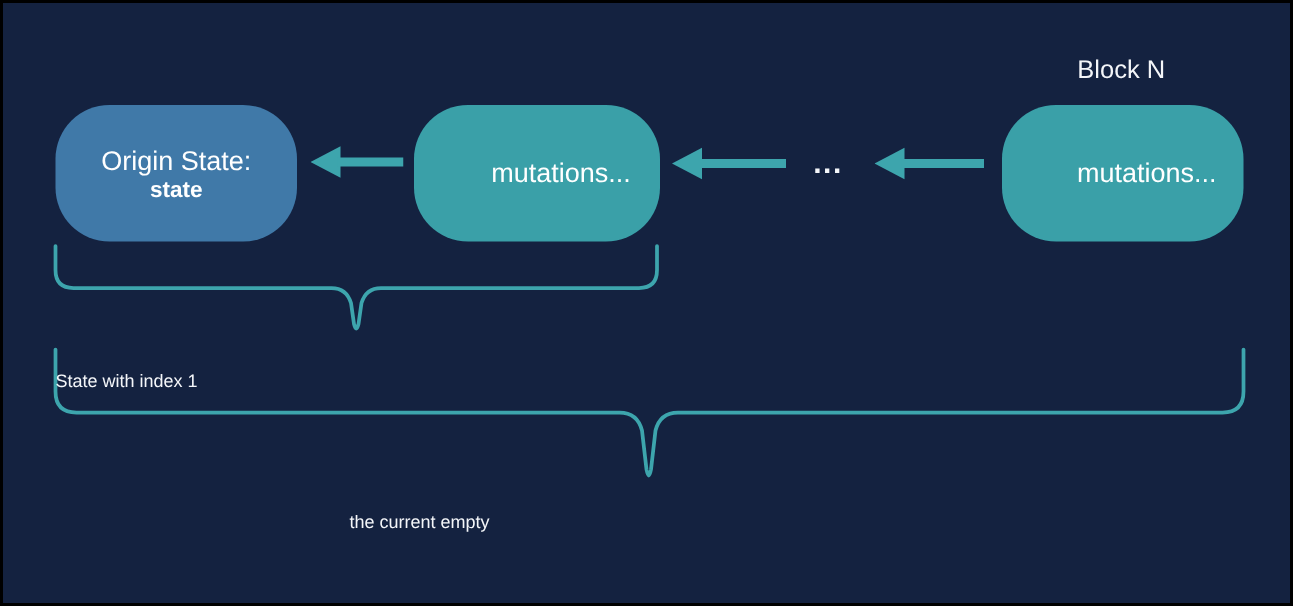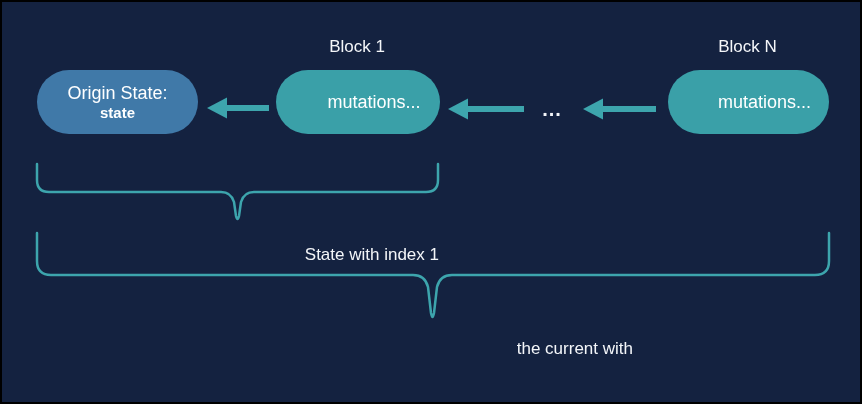--- a/index.html
+++ b/index.html
@@ -18,21 +18,21 @@
   .block-label {
     font-size: 17px;
     line-height: 22px;
     text-align: center;
     color: #f4f6f9;
   }
   #block1-label { left: 272px; top: 34px; width: 166px; }
   #blockN-label { left: 664px; top: 34px; width: 163px; }
   .pill {
     border-radius: 36px;
-    height: 64px;
+    height: 91px;
     top: 68px;
     display: flex;
     flex-direction: column;
     align-items: center;
     justify-content: center;
     text-align: center;
   }
   .pill-blue { background: #4079a8; }
   .pill-teal { background: #3aa0a8; }
   #origin-pill { left: 35px; width: 161px; }
@@ -44,30 +44,29 @@
   #arrow-a { left: 205px; top: 94px; }
   #arrow-b { left: 446px; top: 95px; }
   #arrow-c { left: 581px; top: 95px; }
   #ellipsis {
     left: 528px; top: 94px; width: 44px; height: 26px;
     font-size: 20px; line-height: 26px; letter-spacing: 1px;
     text-align: center; color: #f4f6f9; font-weight: bold;
   }
   #brace-small { left: 33px; top: 160px; }
   #brace-large { left: 33px; top: 229px; }
-  .caption { font-size: 17px; line-height: 23px; text-align: right; color: #f4f6f9; }
+  .caption { font-size: 12px; line-height: 23px; text-align: left; color: #f4f6f9; }
   #caption-state1 { left: 35px; top: 241px; width: 402px; }
   #caption-stateN { left: 231px; top: 335px; width: 400px; }
 </style>
 </head>
 <body>
 
 <div class="canvas">
 
-  <div id="block1-label" class="abs block-label">Block 1</div>
   <div id="blockN-label" class="abs block-label">Block N</div>
 
   <div id="origin-pill" class="abs pill pill-blue">
     <div class="pill-title">Origin State:</div>
     <div class="pill-sub">state</div>
   </div>
 
   <div id="block1-pill" class="abs pill pill-teal">
     <div class="pill-text">mutations...</div>
   </div>
@@ -97,16 +96,16 @@
     <path d="M 2 2 L 2 18 Q 2 30 14 30 L 186 30 Q 196 30 199 40 L 201 54 Q 202.5 60 204 54 L 206 40 Q 209 30 219 30 L 391 30 Q 403 30 403 18 L 403 2" fill="none" stroke="#3da5ad" stroke-width="2.5" stroke-linecap="round" stroke-linejoin="round"></path>
   </svg>
 
   <svg id="brace-large" class="abs" width="796" height="94" viewBox="0 0 796 94">
     <path d="M 2 2 L 2 30 Q 2 44 16 44 L 378 44 Q 390 44 393 56 L 396 82 Q 397.5 90 399 82 L 402 56 Q 405 44 417 44 L 780 44 Q 794 44 794 30 L 794 2" fill="none" stroke="#3da5ad" stroke-width="2.5" stroke-linecap="round" stroke-linejoin="round"></path>
   </svg>
 
   <div id="caption-state1" class="abs caption">State with index 1</div>
 
   <div id="caption-stateN" class="abs caption">
-    <div>the current with</div>
+    <div>the current empty</div>
   </div>
 
 </div>
 
 </body></html>

